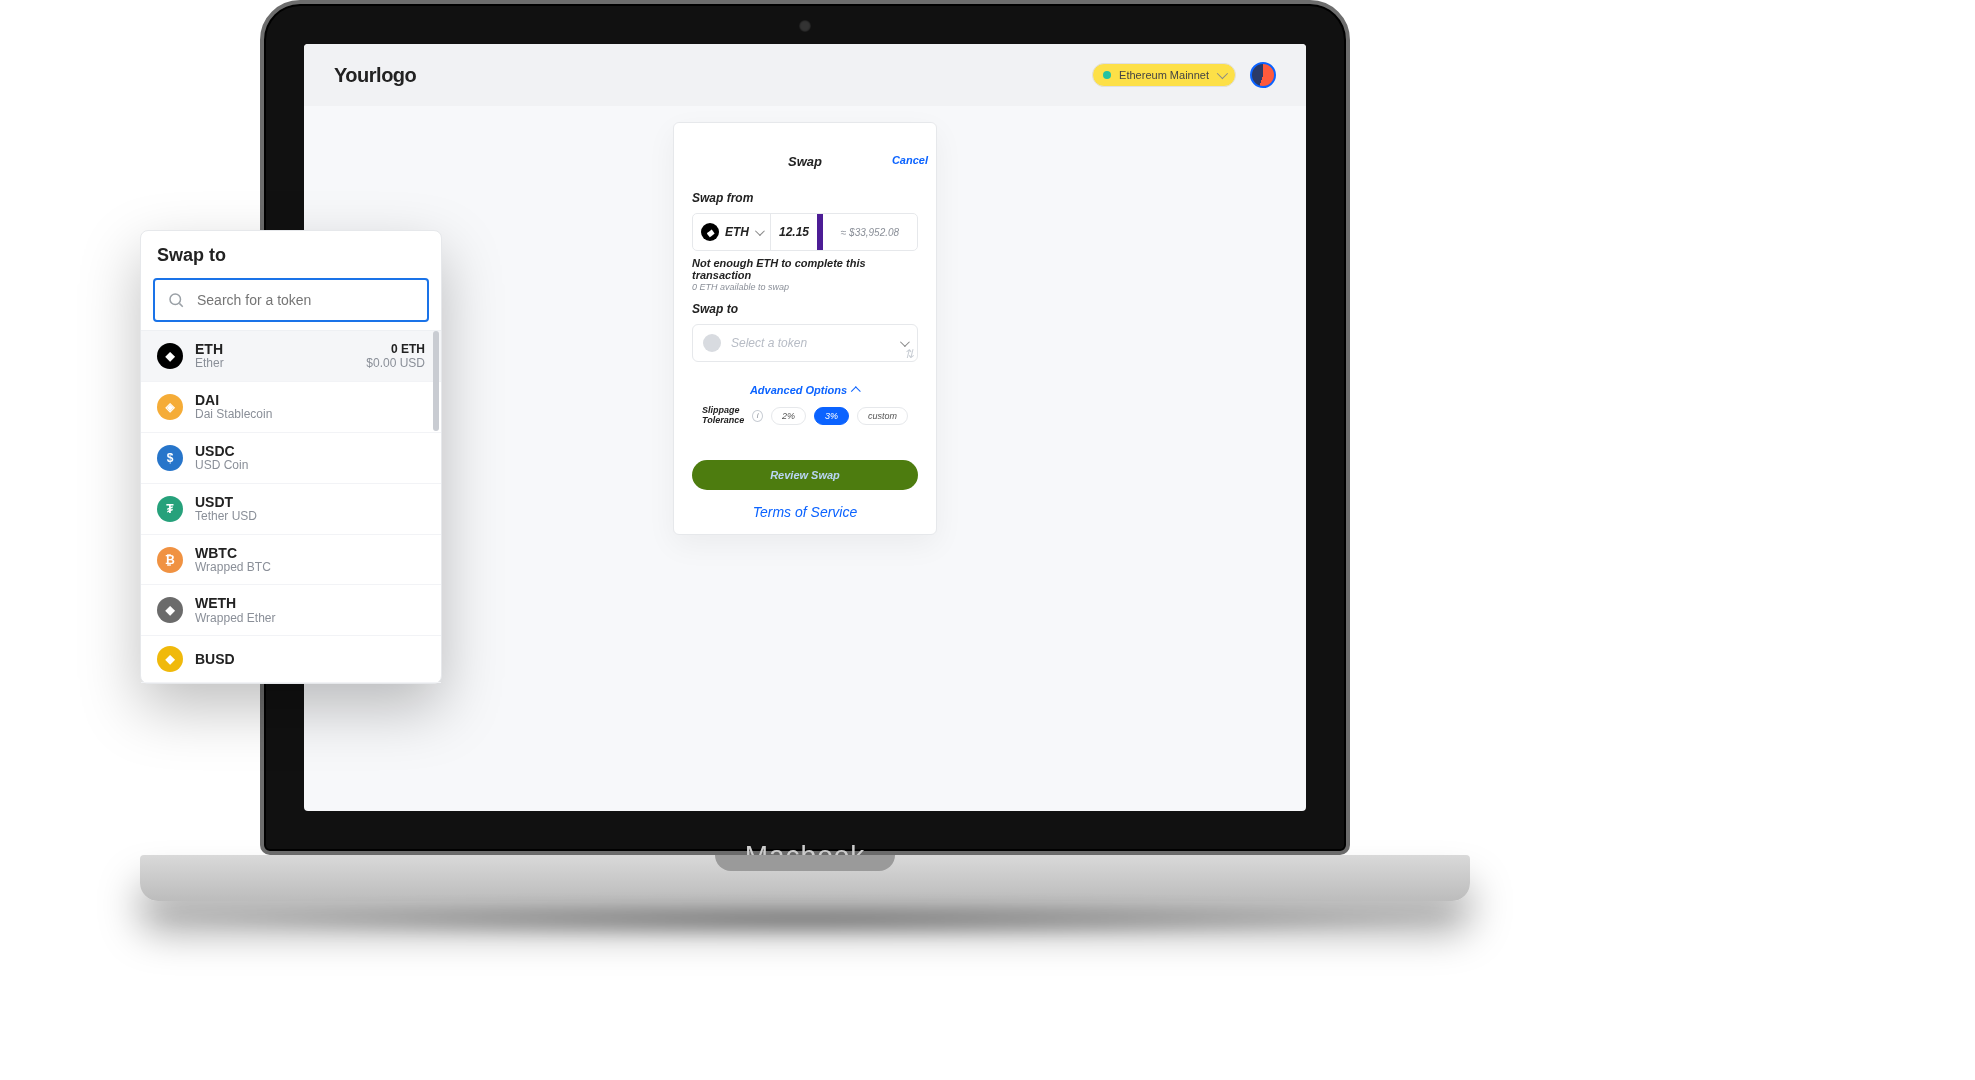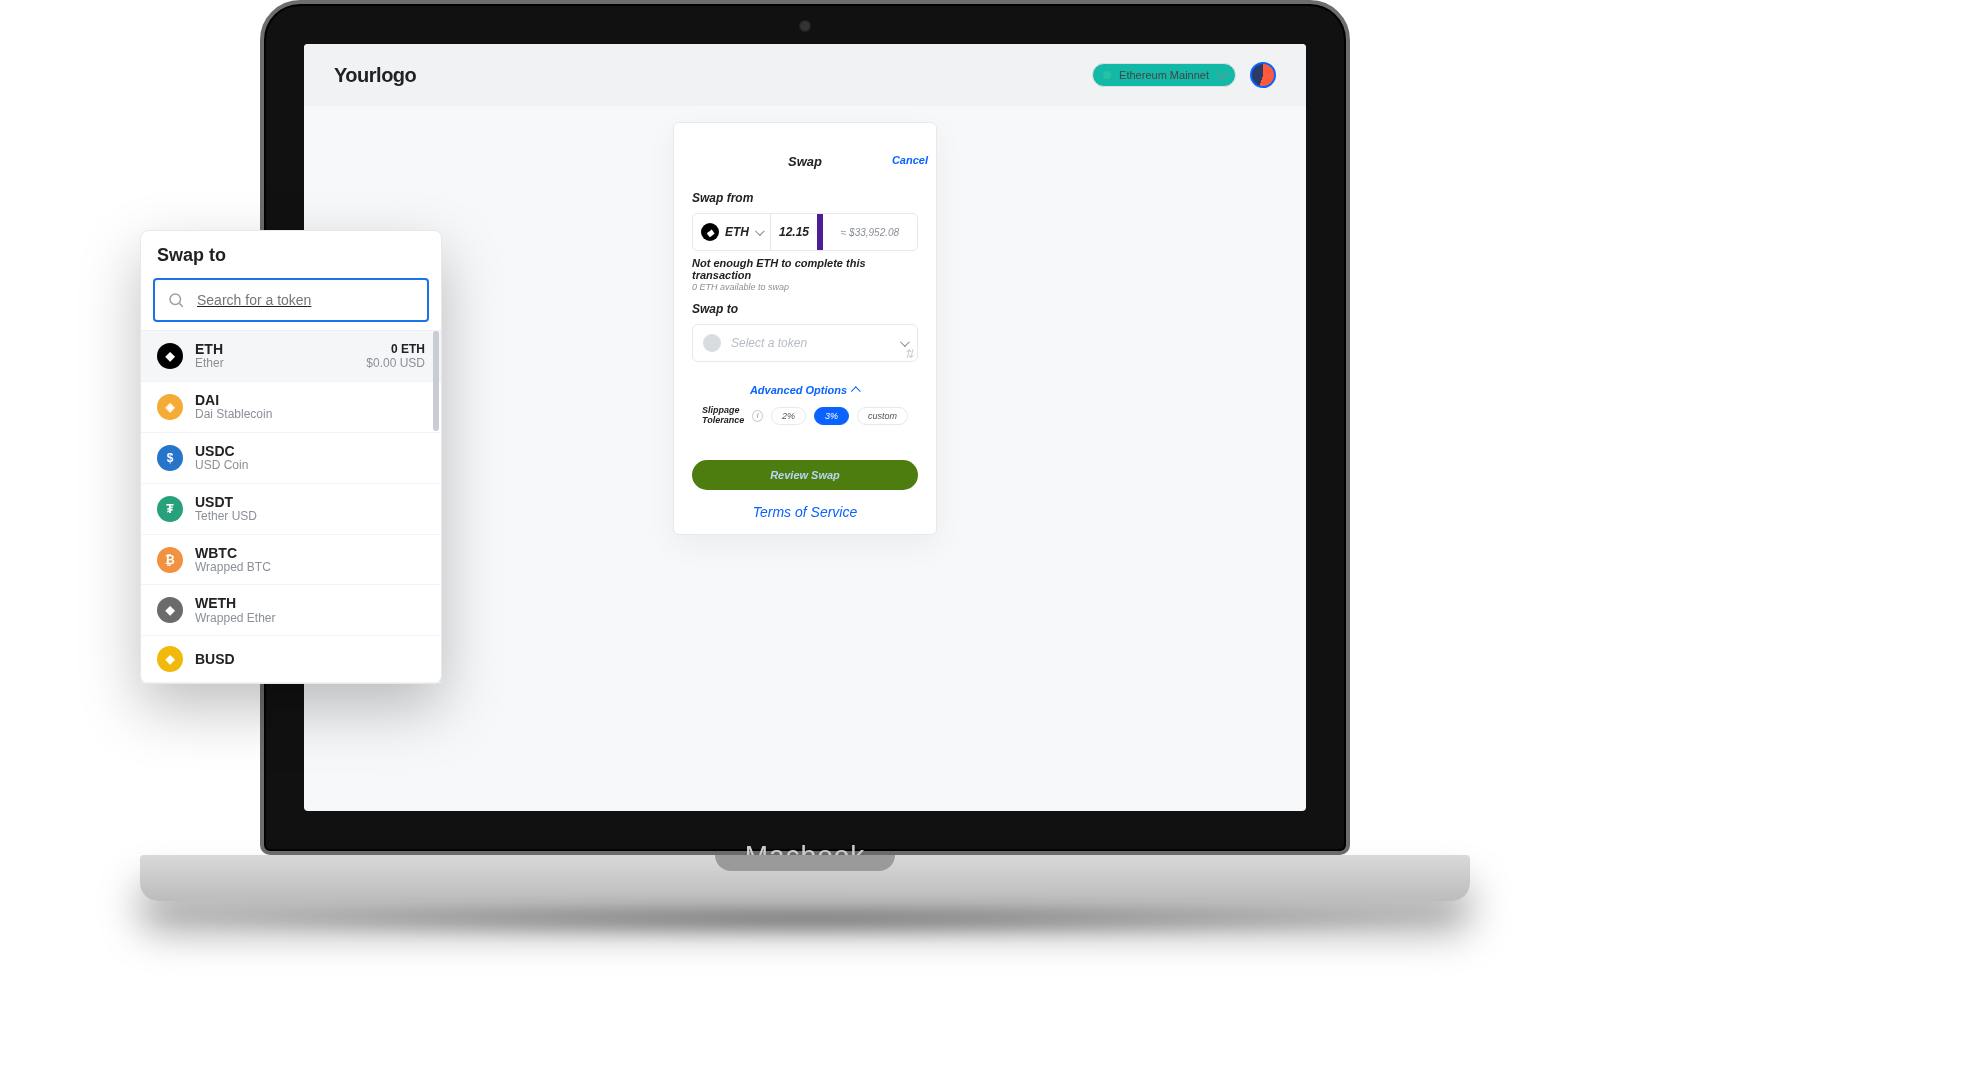--- a/index.html
+++ b/index.html
@@ -10,21 +10,21 @@
   .camera{position:absolute;top:16px;left:50%;transform:translateX(-50%);width:12px;height:12px;border-radius:50%;background:#333;box-shadow:inset 0 0 2px #000;}
   .screen{position:absolute;left:40px;right:40px;top:40px;bottom:40px;border-radius:4px;overflow:hidden;background:#f7f8fa;}
   .base{position:absolute;left:60px;right:60px;top:855px;height:46px;background:linear-gradient(#d9d9d9,#bcbcbc);border-radius:4px 4px 18px 18px;box-shadow:0 30px 40px rgba(0,0,0,.35);display:flex;align-items:flex-start;justify-content:center;}
   .notch{width:180px;height:16px;background:#9a9a9a;border-radius:0 0 18px 18px;margin-top:0;}
   .brand{position:absolute;left:50%;transform:translateX(-50%);top:840px;width:300px;text-align:center;color:#cfcfcf;font-size:28px;letter-spacing:1px;font-weight:300;}
   .base-shadow{position:absolute;left:40px;right:40px;top:900px;height:40px;border-radius:50%;background:radial-gradient(ellipse at center,rgba(0,0,0,.35),transparent 70%);filter:blur(6px);}
   
   .hdr{height:62px;background:#f1f2f4;display:flex;align-items:center;padding:4px 30px;justify-content:space-between;}
   .logo{font-weight:900;font-size:20px;letter-spacing:-.5px;}
   .hdr-right{display:flex;align-items:center;gap:14px;}
-  .net-pill{display:flex;align-items:center;gap:8px;border:1px solid #e0e0e0;background:#14b8a6;border-radius:20px;padding:5px 10px 5px 10px;font-size:11px;color:#444;cursor:pointer;}
+  .net-pill{display:flex;align-items:center;gap:8px;border:1px solid #e0e0e0;background:#fde047;border-radius:20px;padding:5px 10px 5px 10px;font-size:11px;color:#444;cursor:pointer;}
   .dot{width:8px;height:8px;border-radius:50%;background:#25c2a0;}
   .chev{width:8px;height:8px;border-right:1.5px solid #888;border-bottom:1.5px solid #888;transform:rotate(45deg) translateY(-2px);}
   .avatar{width:26px;height:26px;border-radius:50%;border:2px solid #0b63ff;background:conic-gradient(#ff5a3c 0 55%,#2b3a67 55% 100%);cursor:pointer;}
   
   .card{position:absolute;left:50%;transform:translateX(-50%);top:78px;width:264px;background:#fff;border:1px solid #e6e8eb;border-radius:6px;box-shadow:0 10px 30px rgba(0,0,0,.05);padding:17px 0 14px;font-style:italic;}
   .card-hdr{display:flex;align-items:center;justify-content:center;position:relative;padding:14px 0 12px;font-weight:800;font-size:13px;}
   .cancel{position:absolute;right:8px;top:14px;font-size:11px;color:#0b63ff;cursor:pointer;}
   .sect{padding:0 18px;}
   .lbl{font-size:12px;font-weight:800;margin:10px 0 8px;}
   .from-row{display:flex;border:1px solid #e6e8eb;border-radius:5px;overflow:hidden;height:38px;}
@@ -45,21 +45,21 @@
   .slip-row{display:flex;align-items:center;gap:8px;margin-top:10px;padding:0 10px;}
   .slip-lbl{font-size:9px;font-weight:800;line-height:1.1;width:46px;}
   .info{width:12px;height:12px;border-radius:50%;border:1px solid #c7ccd3;color:#8a8f98;font-size:8px;display:flex;align-items:center;justify-content:center;}
   .pill{border:1px solid #e6e8eb;border-radius:12px;font-size:9px;padding:3px 10px;color:#555;cursor:pointer;}
   .pill.act{background:#0b63ff;color:#fff;border-color:#0b63ff;}
   .review{margin:34px 18px 0;height:30px;border-radius:16px;background:#4d7c0f;color:#b9d5f4;font-size:11px;font-weight:700;display:flex;align-items:center;justify-content:center;cursor:not-allowed;}
   .tos{text-align:center;font-size:14px;color:#0b63ff;margin-top:14px;cursor:pointer;}
   
   .overlay{position:absolute;left:140px;top:230px;width:302px;background:#fff;border:1px solid #e6e8eb;border-radius:8px;box-shadow:0 24px 60px rgba(0,0,0,.25);padding:14px 0 0;z-index:10;}
   .ov-title{font-size:18px;font-weight:900;padding:0 16px 12px;}
-  .search{margin:0 12px 8px;border:2px solid #1a73e8;border-radius:4px;height:44px;display:flex;align-items:center;gap:10px;padding:0 12px;text-decoration:underline;}
+  .search{margin:0 12px 8px;border:2px solid #1a73e8;border-radius:4px;height:44px;display:flex;align-items:center;gap:10px;padding:0 12px;}
   .search input{border:0;outline:0;flex:1;font-size:14px;color:#9aa0a6;}
   .sicon{width:18px;height:18px;color:#9aa0a6;}
   .list{max-height:420px;overflow:hidden;position:relative;border-top:1px solid #eef0f3;}
   .row{display:flex;align-items:center;gap:12px;padding:10px 16px;border-bottom:1px solid #f2f3f6;cursor:pointer;}
   .row.sel{background:#f5f6f8;}
   .ric{width:26px;height:26px;border-radius:50%;display:flex;align-items:center;justify-content:center;color:#fff;font-size:12px;font-weight:700;}
   .rtext{display:flex;flex-direction:column;line-height:1.15;flex:1;}
   .rsym{font-weight:800;font-size:14px;}
   .rname{font-size:12px;color:#8a8f98;}
   .rbal{text-align:right;font-size:12px;}

